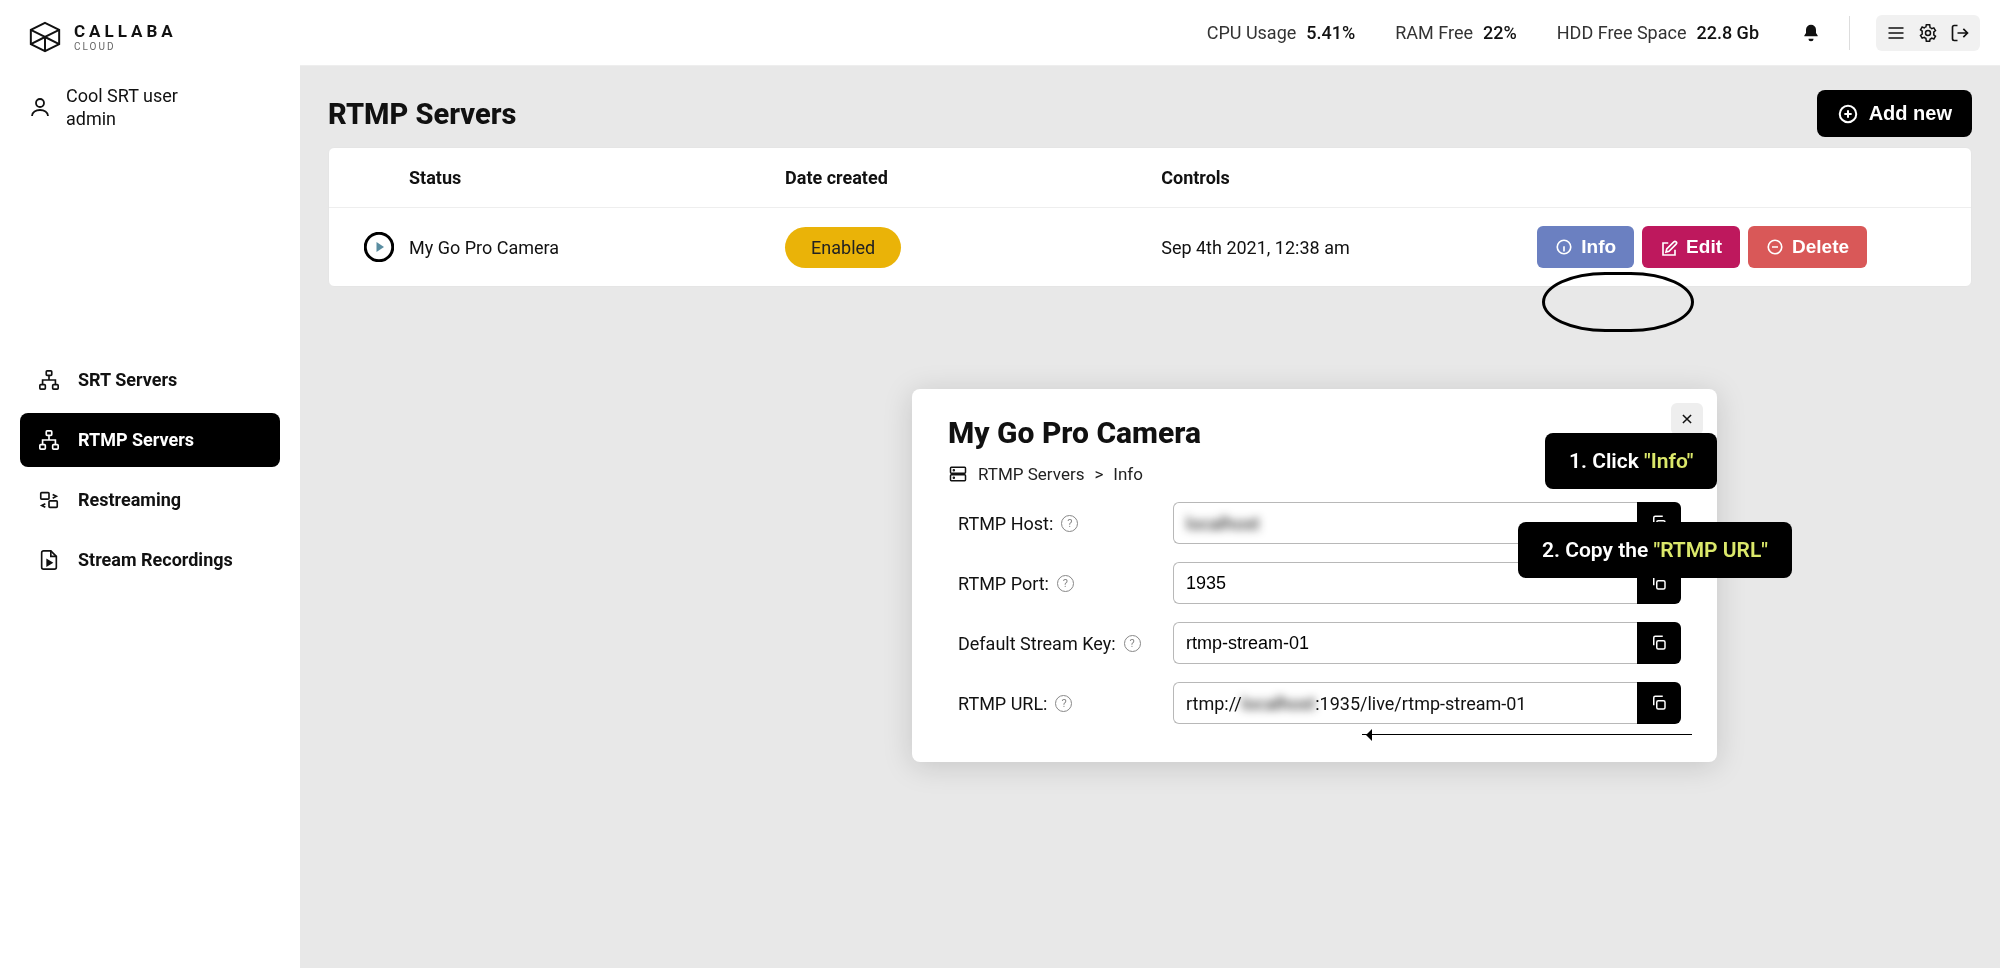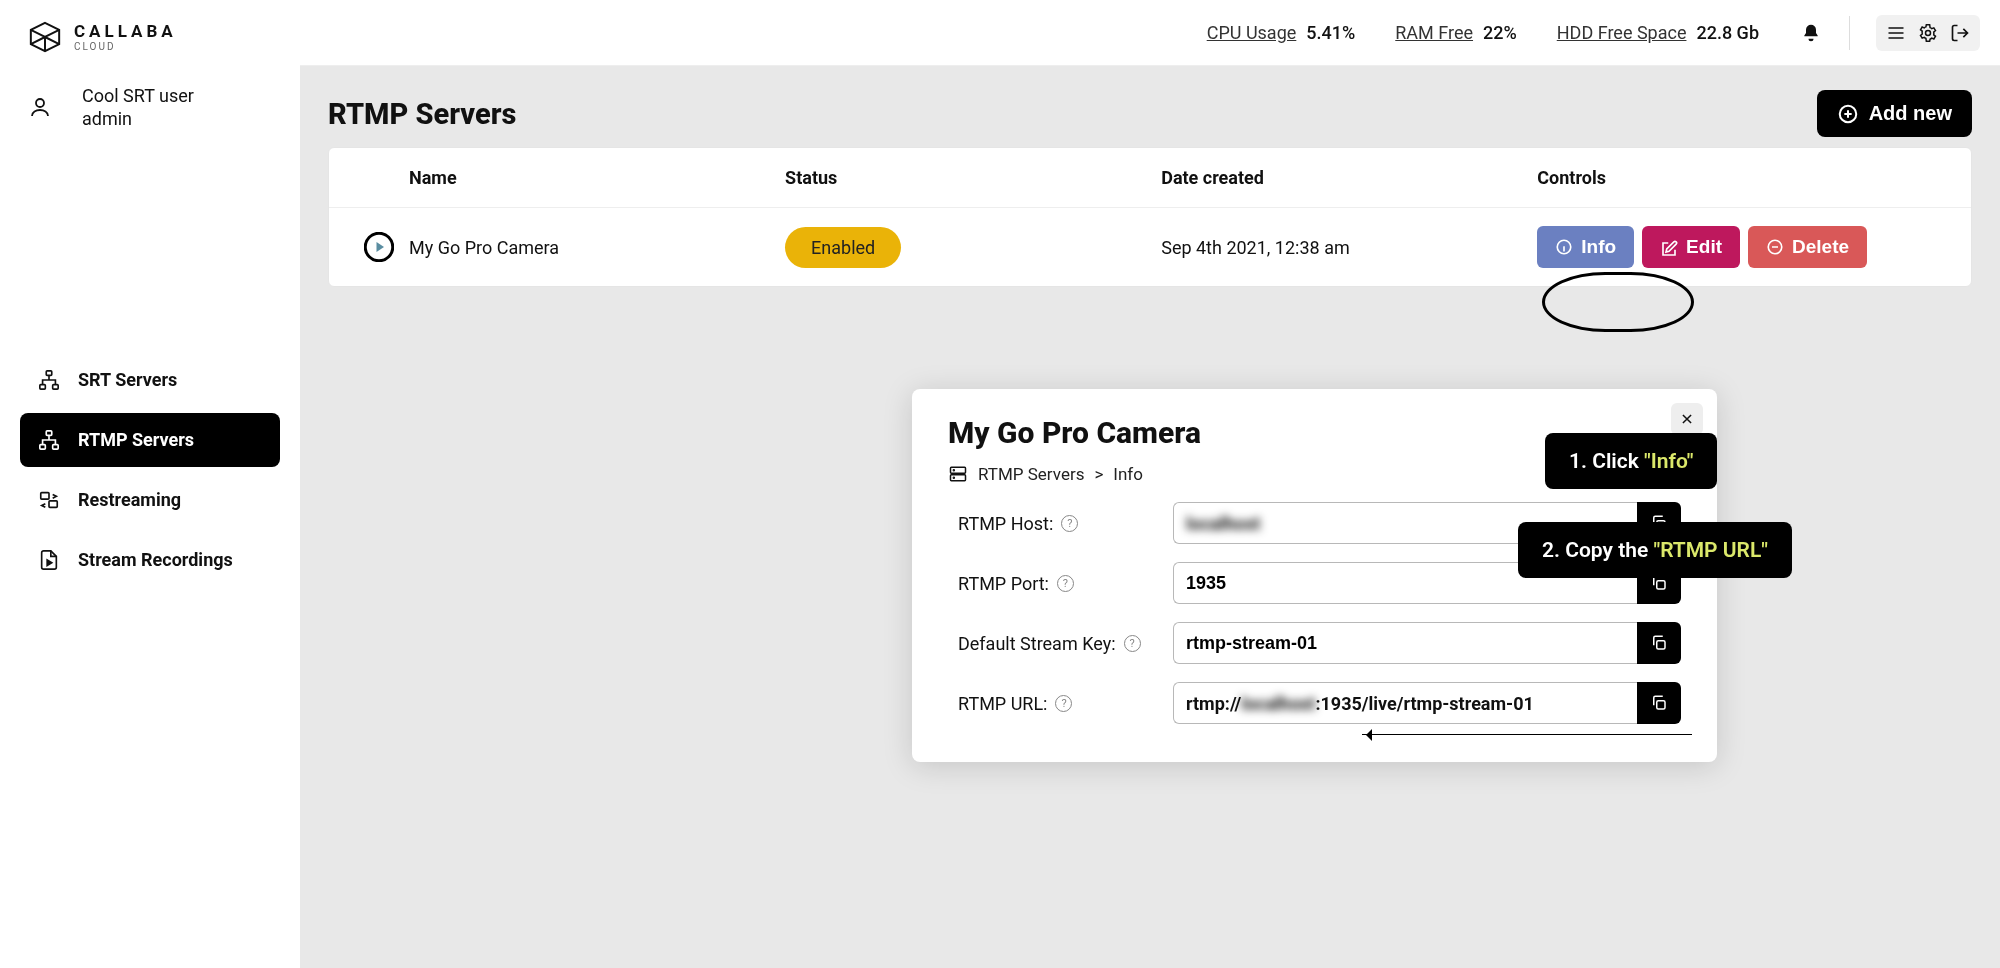--- a/index.html
+++ b/index.html
@@ -5,32 +5,32 @@
 * { margin: 0; padding: 0; box-sizing: border-box; }
 body { font-family: -apple-system, BlinkMacSystemFont, "Segoe UI", Roboto, Helvetica, Arial, sans-serif; background: #fff; color: #111; width: 2000px; height: 968px; overflow: hidden; }
 
 .app { display: flex; height: 100%; }
 .sidebar { width: 300px; background: #fff; padding: 14px 20px; display: flex; flex-direction: column; }
 .logo-row { display: flex; align-items: center; gap: 12px; padding: 6px 8px 16px 8px; }
 .logo-text { display: flex; flex-direction: column; line-height: 1; }
 .logo-text .t1 { font-weight: 700; letter-spacing: 4px; font-size: 17px; }
 .logo-text .t2 { font-size: 10px; letter-spacing: 2px; color: #666; margin-top: 2px; }
 
-.user-row { display: flex; align-items: center; gap: 30px; padding: 14px 8px 22px 8px; }
+.user-row { display: flex; align-items: center; gap: 14px; padding: 14px 8px 22px 8px; }
 .user-text { display: flex; flex-direction: column; font-size: 18px; line-height: 1.3; }
 
 .nav { margin-top: 200px; display: flex; flex-direction: column; gap: 6px; font-weight: bold; }
 .nav-item { display: flex; align-items: center; gap: 18px; padding: 16px 18px; border-radius: 8px; font-size: 18px; cursor: pointer; }
 .nav-item.active { background: #000; color: #fff; }
 .nav-icon { width: 22px; height: 22px; display: inline-flex; align-items: center; justify-content: center; }
 
 .main { flex: 1; display: flex; flex-direction: column; background: #e8e8e8; }
 .topbar { height: 66px; background: #fff; display: flex; align-items: center; justify-content: flex-end; gap: 40px; padding: 0 20px; border-bottom: 1px solid #eee; }
 .stat { display: flex; align-items: baseline; gap: 10px; font-size: 18px; }
-.stat .label { color: #333; text-decoration: underline; }
+.stat .label { color: #333; }
 .stat .value { font-weight: 500; }
 .topbar-icons { display: flex; align-items: center; gap: 26px; }
 .topbar-right { display: flex; align-items: center; gap: 8px; background: #f1f1f1; padding: 6px 8px; border-radius: 6px; }
 .icon-btn { width: 24px; height: 24px; display: inline-flex; align-items: center; justify-content: center; cursor: pointer; }
 .divider-v { width: 1px; height: 34px; background: #ddd; }
 
 .content { flex: 1; padding: 24px 28px; position: relative; }
 .page-header { display: flex; align-items: center; justify-content: space-between; margin-bottom: 10px; }
 .page-title { font-size: 29px; font-weight: 800; }
 .add-btn { background: #000; color: #fff; border: none; border-radius: 8px; padding: 12px 20px; font-size: 20px; font-weight: 700; display: inline-flex; align-items: center; gap: 10px; cursor: pointer; }
@@ -50,21 +50,21 @@
 .info-circle { position: absolute; border: 3px solid #000; border-radius: 50% / 60%; width: 152px; height: 60px; left: 1242px; top: 206px; pointer-events: none; }
 
 .modal { position: absolute; left: 612px; top: 323px; width: 805px; background: #fff; border-radius: 8px; box-shadow: 0 4px 30px rgba(0,0,0,.15); padding: 26px 36px 38px 36px; }
 .modal-close { position: absolute; top: 14px; right: 14px; width: 32px; height: 32px; background: #eee; border-radius: 6px; display: flex; align-items: center; justify-content: center; cursor: pointer; }
 .modal-title { font-size: 30px; font-weight: 800; }
 .breadcrumb { display: flex; align-items: center; gap: 10px; margin-top: 14px; font-size: 17px; color: #222; }
 .fields { margin-top: 18px; display: flex; flex-direction: column; gap: 18px; }
 .field-row { display: grid; grid-template-columns: 215px 1fr 44px; align-items: center; gap: 0; margin-left: 10px; }
 .field-label { font-size: 18px; display: flex; align-items: center; gap: 8px; }
 .help-icon { width: 17px; height: 17px; border: 1.5px solid #888; border-radius: 50%; display: inline-flex; align-items: center; justify-content: center; font-size: 11px; color: #888; }
-.field-input { height: 42px; border: 1px solid #b8b8b8; border-right: none; border-radius: 6px 0 0 6px; padding: 0 12px; font-size: 18px; background: #fff; width: 100%; font-weight: bold; }
+.field-input { height: 42px; border: 1px solid #b8b8b8; border-right: none; border-radius: 6px 0 0 6px; padding: 0 12px; font-size: 18px; background: #fff; width: 100%; }
 .copy-btn { height: 42px; width: 44px; background: #000; border: none; border-radius: 0 6px 6px 0; display: flex; align-items: center; justify-content: center; cursor: pointer; }
 .blur-chunk { filter: blur(4px); }
 
 .annotation { position: absolute; background: #000; color: #fff; padding: 16px 24px; border-radius: 8px; font-size: 21px; font-weight: 600; white-space: nowrap; }
 .annotation .hl { color: #dbe86a; }
 .arrow-line { position: absolute; height: 1px; background: #000; }
 .arrow-line::before { content: ""; position: absolute; left: -2px; top: -5px; border: 6px solid transparent; border-right-color: #000; }
 
 svg { display: block; }
 </style>
@@ -195,21 +195,20 @@
               <circle cx="12" cy="12" r="9"></circle>
               <path d="M12 8v8M8 12h8"></path>
             </svg>
           <span>Add new</span>
         </button>
       </div>
 
       <div class="table">
         <div class="thead">
           <span></span>
-          <span>Name</span>
           <span>Status</span>
           <span>Date created</span>
           <span>Controls</span>
         </div>
         <div class="trow">
           <span class="play-icon-wrap">
             <svg width="30" height="30" viewBox="0 0 24 24">
                 <circle cx="12" cy="12" r="11" fill="none" stroke="#000" stroke-width="2.4"></circle>
                 <path d="M10 8l6 4-6 4z" fill="#5a8da1"></path>
               </svg>

